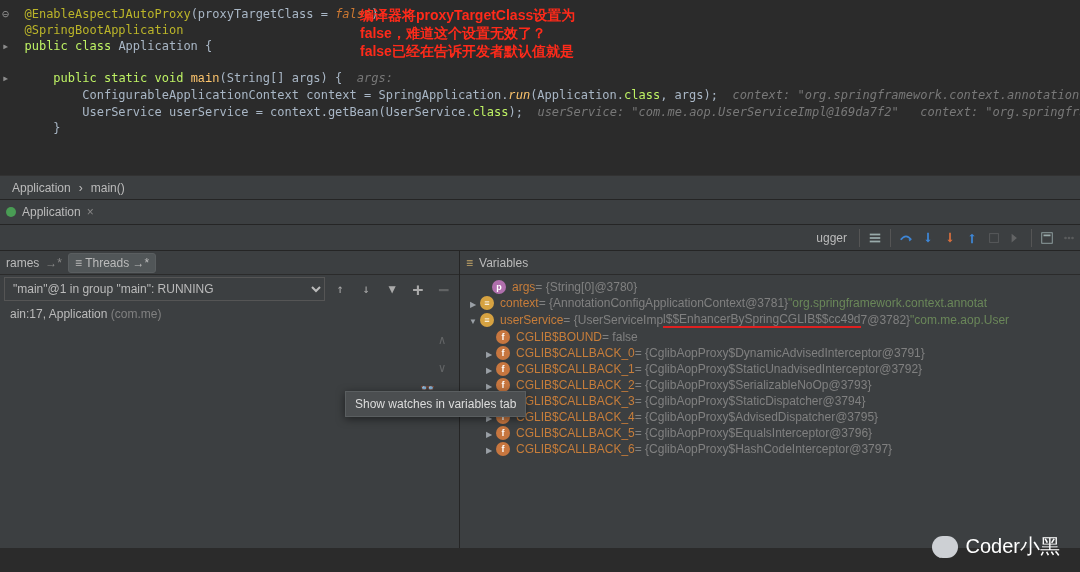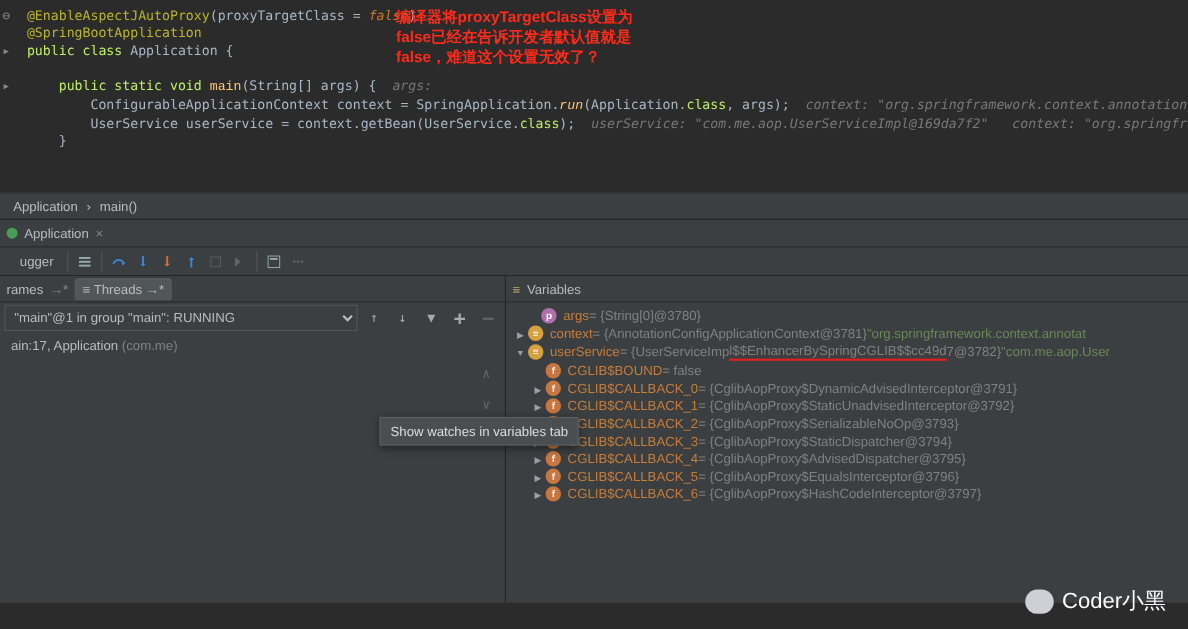--- a/index.html
+++ b/index.html
@@ -56,20 +56,21 @@
     width: 10px; height: 10px; background: #499c54; border-radius: 50%;
     margin-right: 6px;
   }
   .panel-tab-row .close-x { margin-left:6px; color:#888; }
   .toolbar-row {
     background: #3c3f41; height: 26px;
     border-bottom: 1px solid #252525;
     display: flex; align-items: center;
     font-family: sans-serif; font-size: 12px; color:#bbb;
     padding-left: 10px;
+    justify-content: flex-end;
   }
   .tool-tab { padding: 0 8px; height:100%; display:flex; align-items:center; }
   .tool-tab.sel { background:#515658; }
   .tool-sep { width:1px; height:18px; background:#555; margin:0 4px; }
   .tool-ico { width:14px; height:14px; margin:0 4px; }
   .debug-area { display:flex; height: 297px; }
   .left-pane { width: 460px; border-right:1px solid #252525; background:#3c3f41; }
   .right-pane { flex:1; background:#3c3f41; position:relative; }
   .sub-header {
     height: 24px; background: #3c3f41; display:flex; align-items:center;
@@ -133,22 +134,22 @@
   <div class="code-line">  <span class="k-ann">@SpringBootApplication</span></div>
   <div class="code-line"><span class="gutter-g">▸</span>  <span class="k-key">public class </span><span class="k-cls">Application </span><span>{</span></div>
   <div class="code-line">&nbsp;</div>
   <div class="code-line"><span class="gutter-g">▸</span>      <span class="k-key">public static void </span><span class="k-mtd">main</span><span>(String[] args) {</span><span class="k-hint">  args: </span></div>
   <div class="code-line">          <span>ConfigurableApplicationContext context = SpringApplication.</span><span class="k-mtd" style="font-style:italic">run</span><span>(Application.</span><span class="k-key">class</span><span>, args);</span><span class="k-hint">  context: "org.springframework.context.annotation.Annota</span></div>
   <div class="code-line">          <span>UserService userService = context.getBean(UserService.</span><span class="k-key">class</span><span>);</span><span class="k-hint">  userService: "com.me.aop.UserServiceImpl@169da7f2"   context: "org.springframework</span></div>
   <div class="code-line">      <span>}</span></div>
 
   <div class="red-annot">
     <div>编译器将proxyTargetClass设置为</div>
+    <div>false，难道这个设置无效了？</div>
     <div>false已经在告诉开发者默认值就是</div>
-    <div>false，难道这个设置无效了？</div>
   </div>
 </div>
 
 <div class="breadcrumbs">
   <span>Application</span>
   <span>›</span>
   <span>main()</span>
 </div>
 
 <div class="panel-tab-row">
@@ -306,21 +307,21 @@
           <span class="vtype"> = {CglibAopProxy$EqualsInterceptor@3796}</span>
       </div>
       <div class="var-row" style="padding-left:24px">
         <span class="tri right"></span>
         <span class="icon-badge ib-f">f</span>
         <span class="vname">CGLIB$CALLBACK_6</span>
           <span class="vtype"> = {CglibAopProxy$HashCodeInterceptor@3797}</span>
       </div>
     </div>
 
-    <div class="tooltip" style="left:-115px; top:128px">Show watches in variables tab</div>
+    <div class="tooltip" style="left:-115px; top:140px">Show watches in variables tab</div>
   </div>
 
 </div>
 
 <div class="footer-brand">
   <span class="wechat-bubble"></span>
   <span>Coder小黑</span>
 </div>
 
 </body></html>

